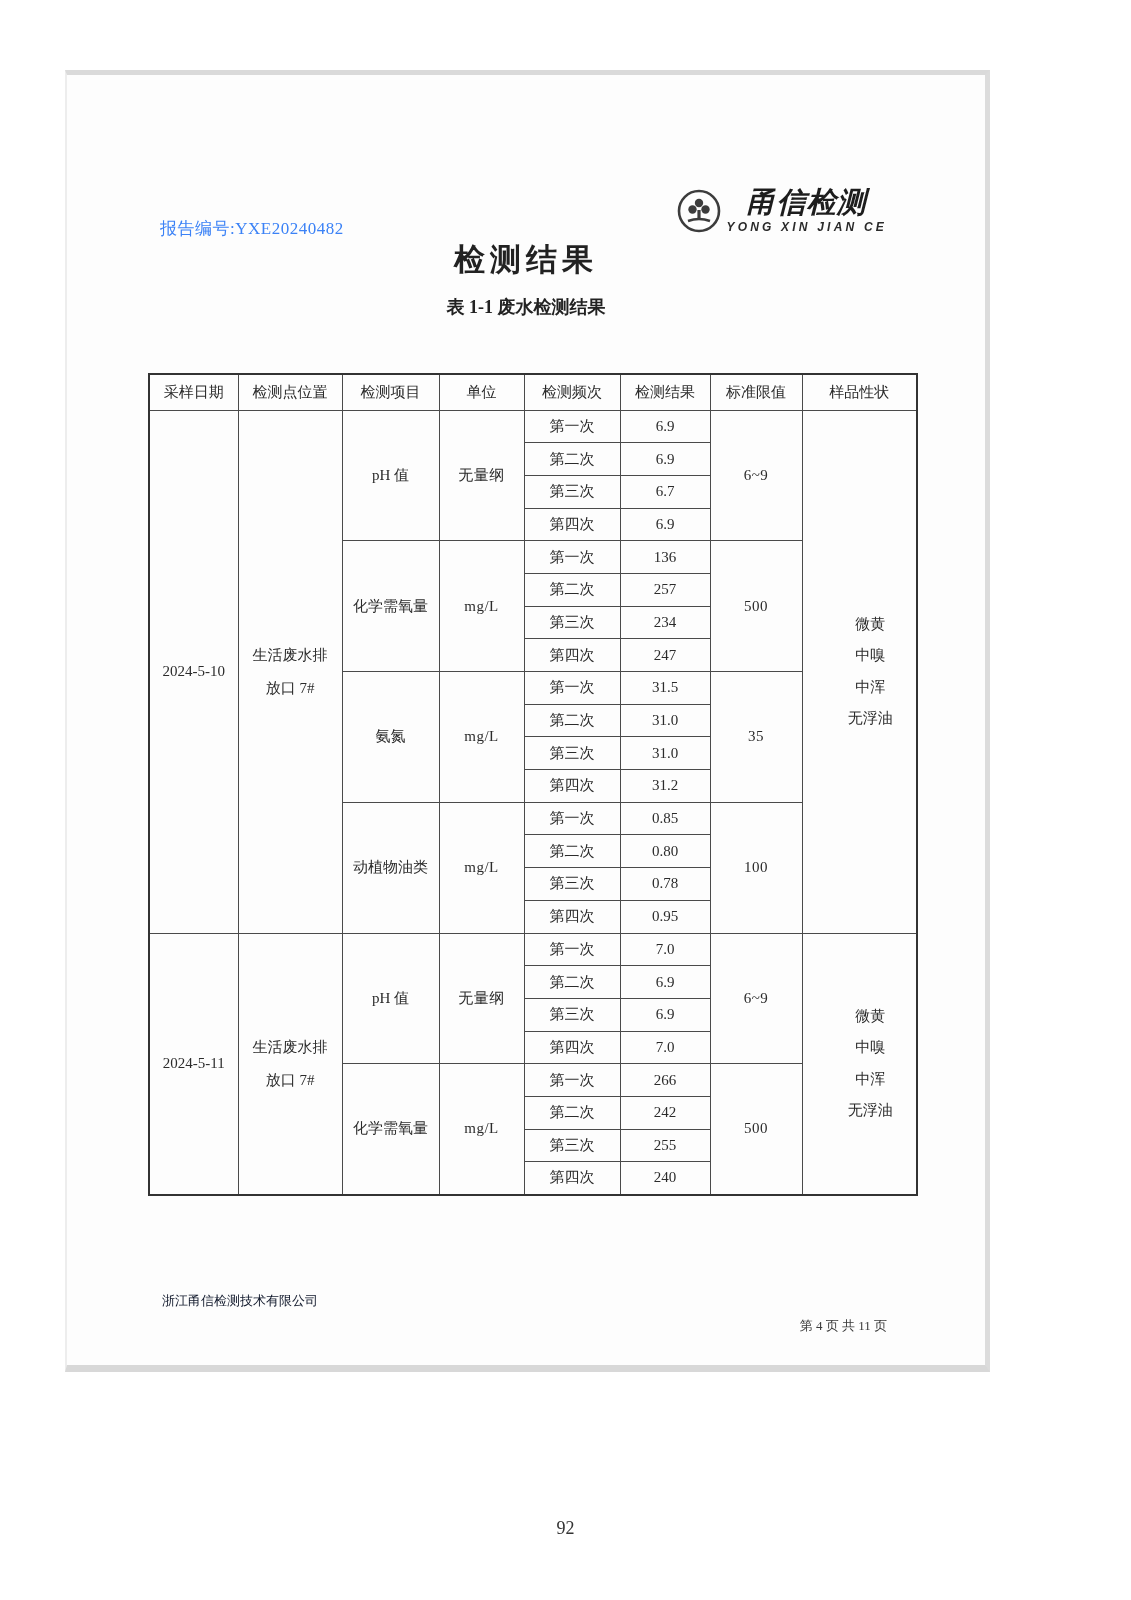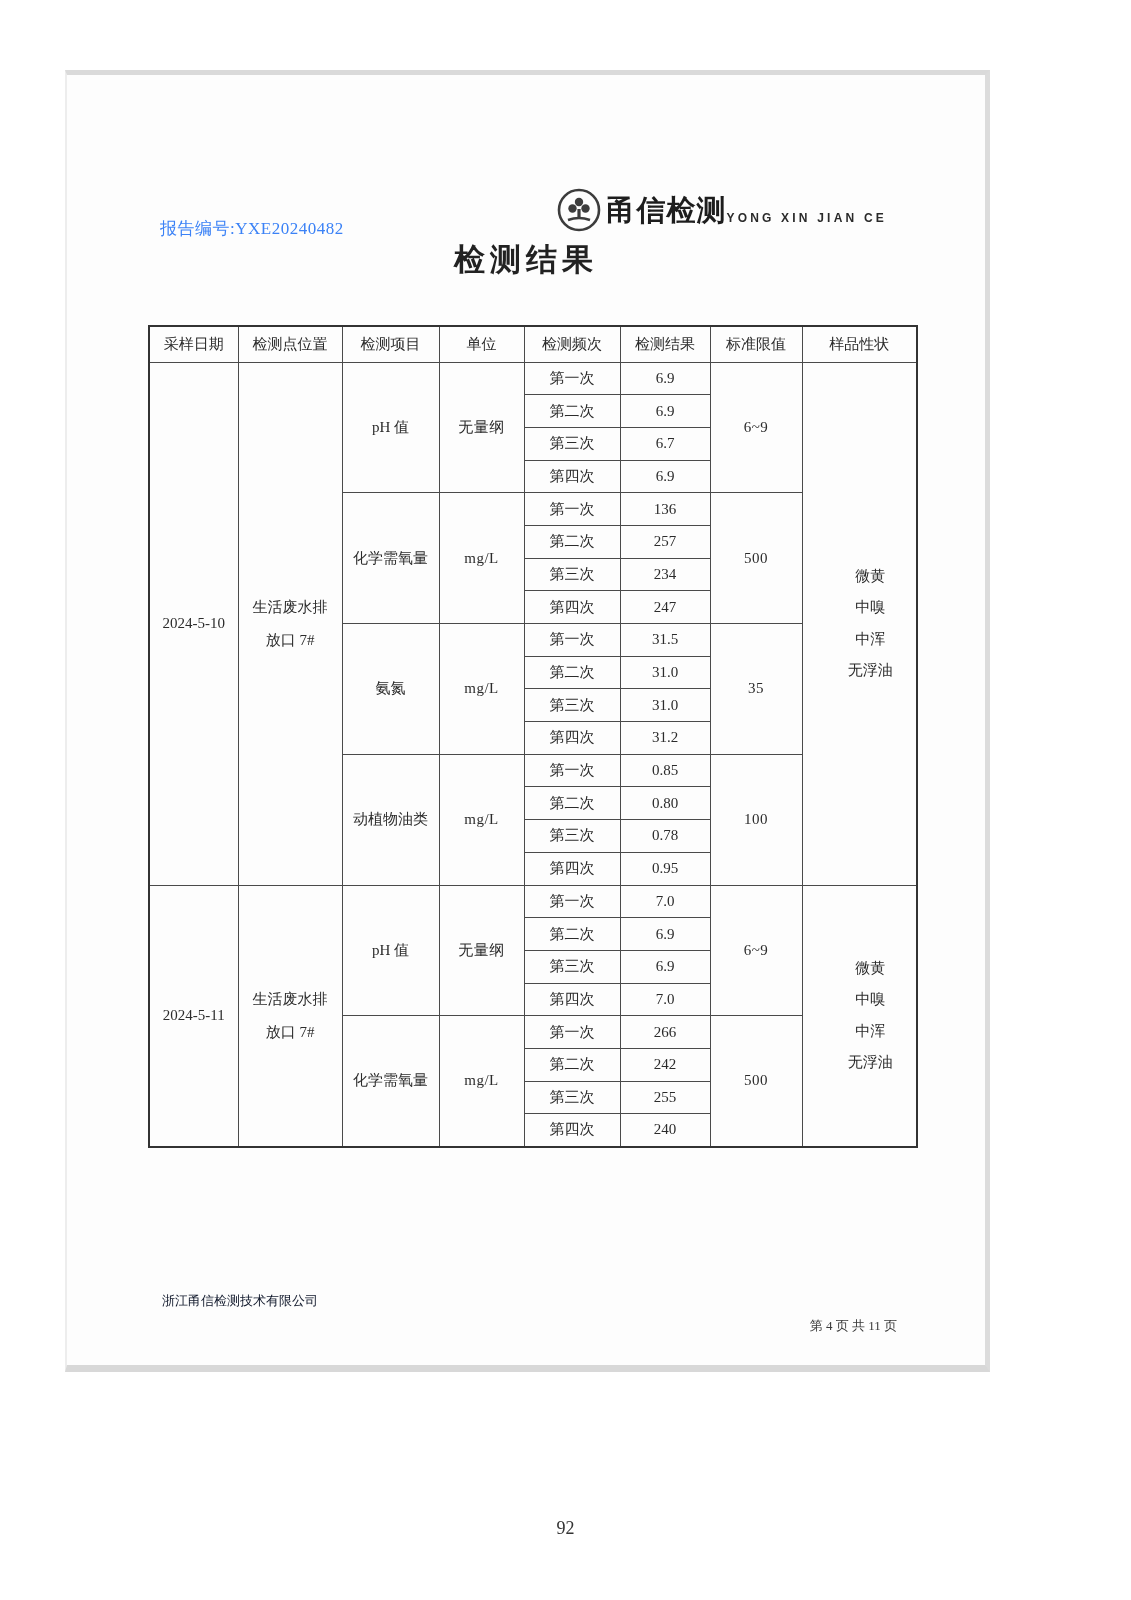--- a/index.html
+++ b/index.html
@@ -8,44 +8,44 @@
 
   .paper { position:absolute; left:65px; top:70px; width:925px; height:1302px;
     background:#fdfdfd;
     border-top:5px solid #dadada; border-right:5px solid #dcdcdc;
     border-bottom:7px solid #d8d8d8; border-left:2px solid #ededed; }
 
   .report-no { position:absolute; left:93px; top:142px; font-size:17px; letter-spacing:.5px; color:#3b82f6; }
 
   .logo { position:absolute; right:98px; top:112px; display:flex; align-items:center; }
   .logo-emblem { width:46px; height:46px; margin-right:4px; }
-  .logo-text { display:flex; flex-direction:row; align-items:flex-end; }
+  .logo-text { display:flex; flex-direction:column; align-items:center;font-style:italic; }
   .logo-name { font-family:"Liberation Sans","DejaVu Sans",sans-serif; font-weight:bold;
     font-size:29px; line-height:30px; letter-spacing:1px; color:#1d1d1d; }
   .logo-sub { font-family:"Liberation Sans","DejaVu Sans",sans-serif; font-weight:bold;
     font-size:12px; letter-spacing:3.2px; color:#2a2a2a; margin-top:3px; }
 
   .doc-title { position:absolute; left:0; top:164px; width:100%; text-align:center;
     font-size:31px; font-weight:bold; letter-spacing:5px; color:#222; }
   .table-caption { position:absolute; left:0; top:220px; width:100%; text-align:center;
     font-size:18px; font-weight:bold; color:#222; }
 
   table.results { position:absolute; left:81px; top:250px; border-collapse:collapse;
     table-layout:fixed; width:768px; background:transparent; }
   table.results td { border:1px solid #4a4a4a; text-align:center; vertical-align:middle;
     font-size:15px; color:#2b2b2b; padding:0 2px; }
-  table.results { border:2px solid #333; }
+  table.results { border:2px solid #333;margin-top:48px; }
   table.results tr.hdr td { height:36px; font-size:15px; }
   table.results tr.r { height:32.7px; }
   td.loc { white-space:pre-line; line-height:2.2; }
   td.sample div { line-height:2.1;padding-left:22px; }
   td.lim, td.unit { letter-spacing:.5px; }
 
   .footer-company { position:absolute; left:95px; top:1217px; font-size:13px; color:#0f172a; }
-  .footer-page { position:absolute; right:88px; top:1242px; font-size:13px; color:#3a3a3a; }
+  .footer-page { position:absolute; right:98px; top:1242px; font-size:13px; color:#3a3a3a; }
 
   .pdf-page-num { position:absolute; left:0; top:1518px; width:100%; text-align:center;
     font-size:18px; color:#333; }
 </style>
 </head>
 <body>
 
 <div class="paper">
 
   <div class="report-no">报告编号:YXE20240482</div>
@@ -61,20 +61,21 @@
         <path d="M12 33 Q23 29 34 33" fill="none" stroke="#3c3c3c" stroke-width="2.4"></path>
       </svg>
     </span>
     <span class="logo-text">
       <span class="logo-name">甬信检测</span>
       <span class="logo-sub">YONG XIN JIAN CE</span>
     </span>
   </div>
 
   <div class="doc-title">检测结果</div>
+  <div class="table-caption">表 1-1  废水检测结果</div>
 
   <table class="results">
     <colgroup>
       <col style="width:89px">
         <col style="width:104px">
         <col style="width:97px">
         <col style="width:85px">
       <col style="width:96px">
         <col style="width:90px">
         <col style="width:92px">

